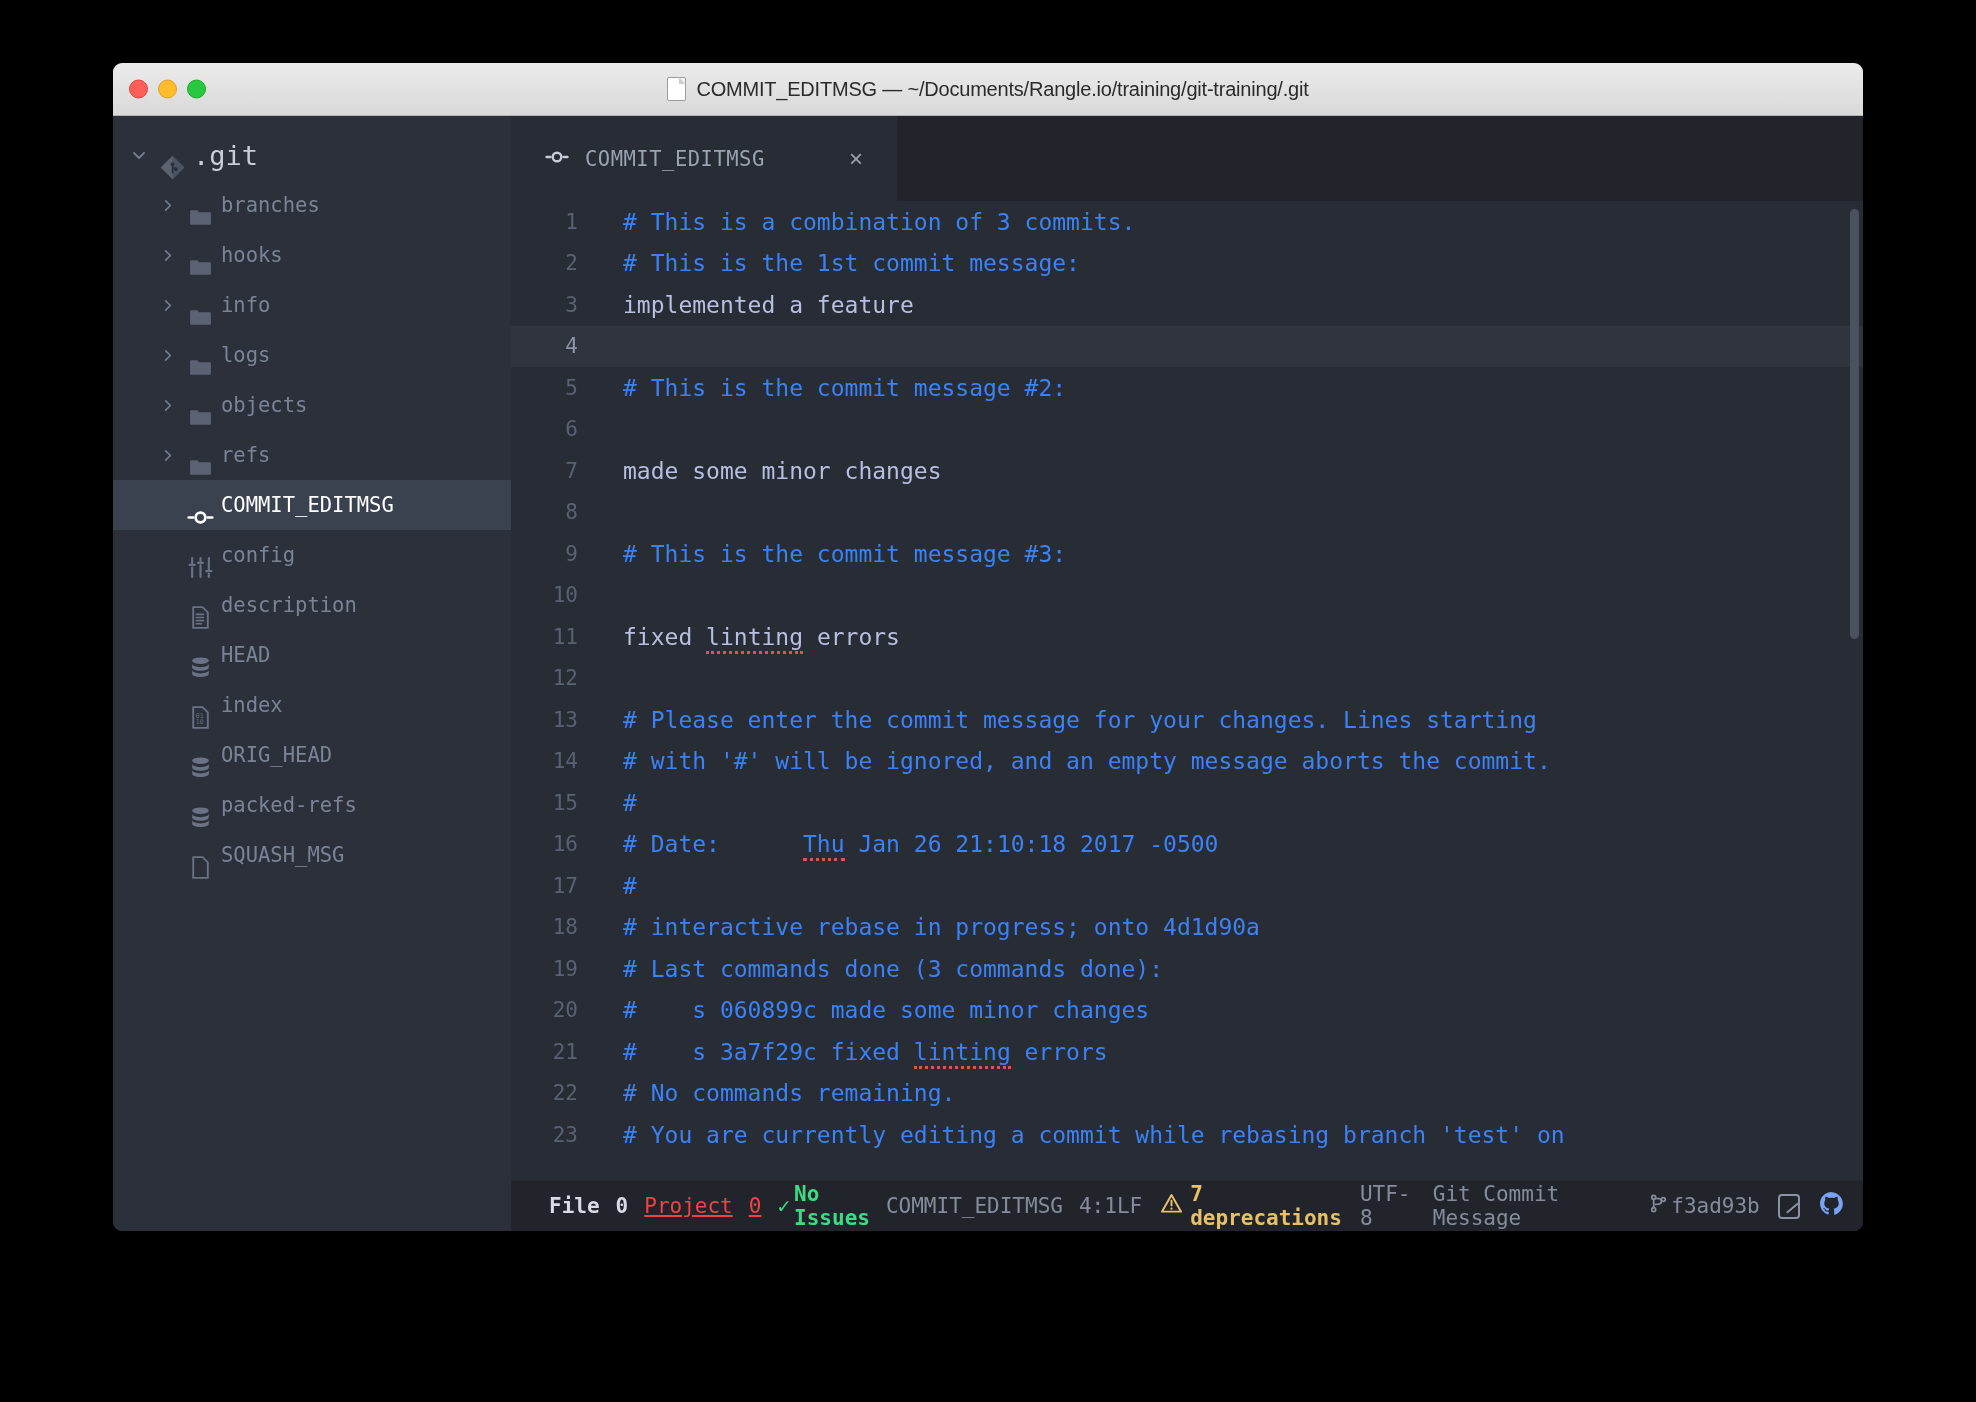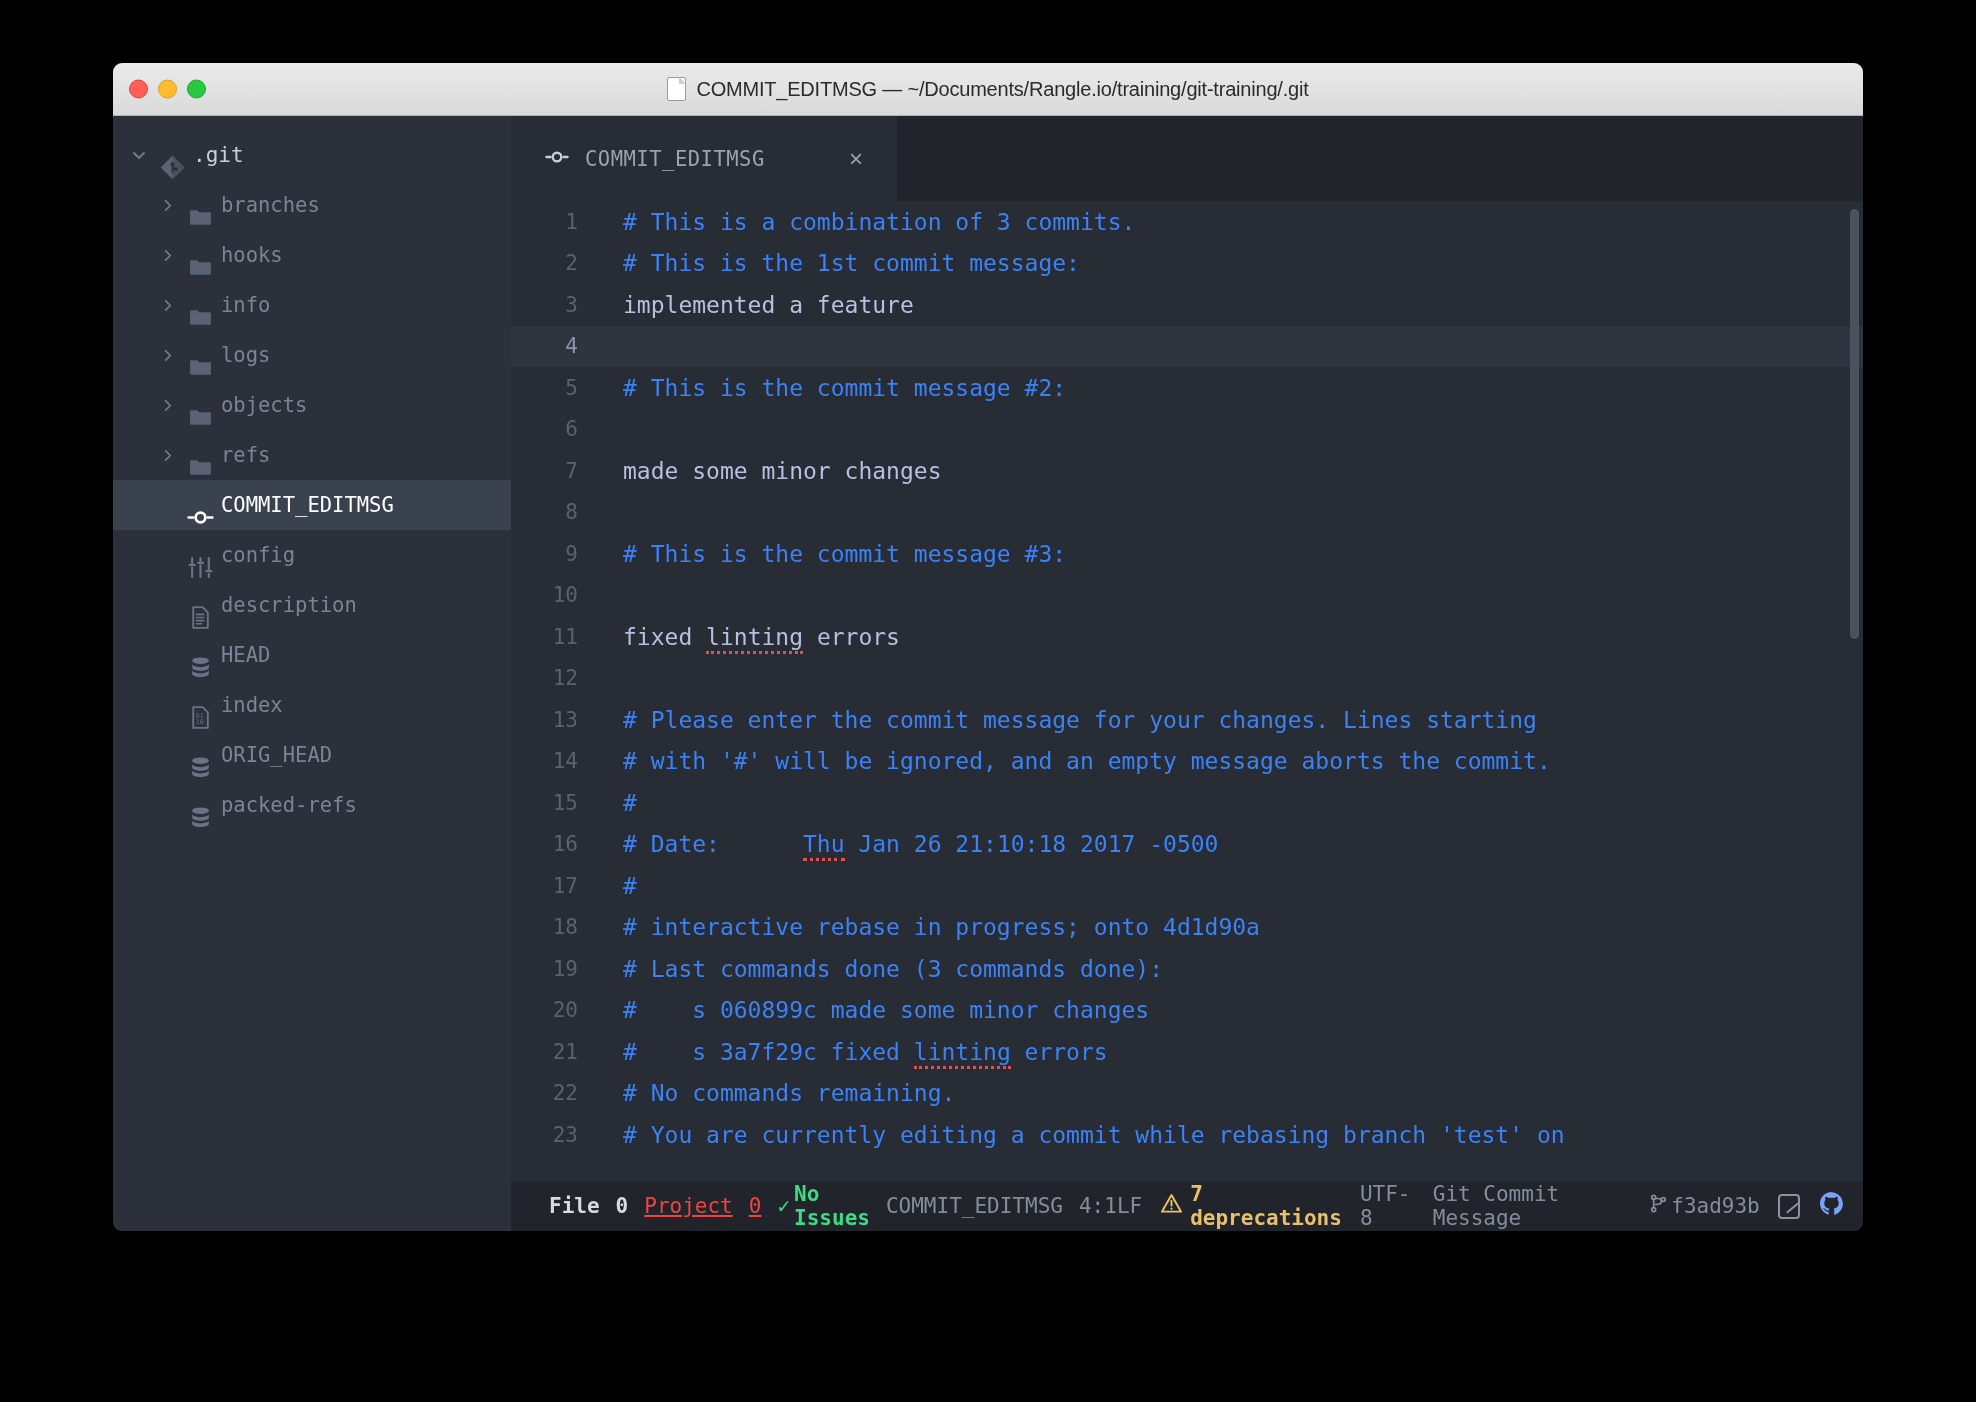--- a/index.html
+++ b/index.html
@@ -71,21 +71,21 @@
     font-size: 20px;
   }
   .tree-row {
     height: 50px; display: flex; align-items: center;
     color: #7b8496; white-space: nowrap;
     padding-left: 14px;
   }
   .tree-row.root { color: #c9cfd9; }
   .tree-row.selected { background: #3b424f; color: #ffffff; }
   .tree-row .label { font-family: "DejaVu Sans Mono", monospace; font-size: 20.5px; }
-  .tree-row.root .label { font-size: 21px; }
+  .tree-row.root .label { font-size: 27px; }
   .tree-row.selected .label { color: #ffffff; }
 
   .chev {
     width: 24px; flex: 0 0 24px; display: flex;
     align-items: center; justify-content: center;
     color: #737d90;
   }
   .chev svg { display: block; }
   .indent { width: 28px; flex: 0 0 28px; }
   .icon-slot {
@@ -383,20 +383,30 @@
         <span class="icon-slot">
           <svg width="25" height="25" viewBox="0 0 24 24" fill="#6a7285">
             <ellipse cx="12" cy="5.5" rx="8" ry="3.2"></ellipse>
             <path d="M4 8.5c0 1.8 3.6 3.2 8 3.2s8-1.4 8-3.2V12c0 1.8-3.6 3.2-8 3.2S4 13.8 4 12z"></path>
             <path d="M4 14.5c0 1.8 3.6 3.2 8 3.2s8-1.4 8-3.2V18c0 1.8-3.6 3.2-8 3.2S4 19.8 4 18z"></path>
           </svg>
         </span>
         <span class="label">packed-refs</span>
       </div>
 
+      <div class="tree-row">
+        <span class="indent"></span>
+        <span class="chev"></span>
+        <span class="icon-slot">
+          <svg width="25" height="25" viewBox="0 0 24 24">
+            <path d="M5 2h9l5 5v15H5z" fill="none" stroke="#6a7285" stroke-width="1.8" stroke-linejoin="round"></path>
+          </svg>
+        </span>
+        <span class="label">SQUASH_MSG</span>
+      </div>
 
     </div>
 
     <div id="editor-area">
 
       <div id="tabbar">
         <div class="tab">
           <span>
             <svg width="24" height="24" viewBox="0 0 24 24">
               <circle cx="12" cy="12" r="4.3" fill="none" stroke="#c6ccd8" stroke-width="2.4"></circle>

